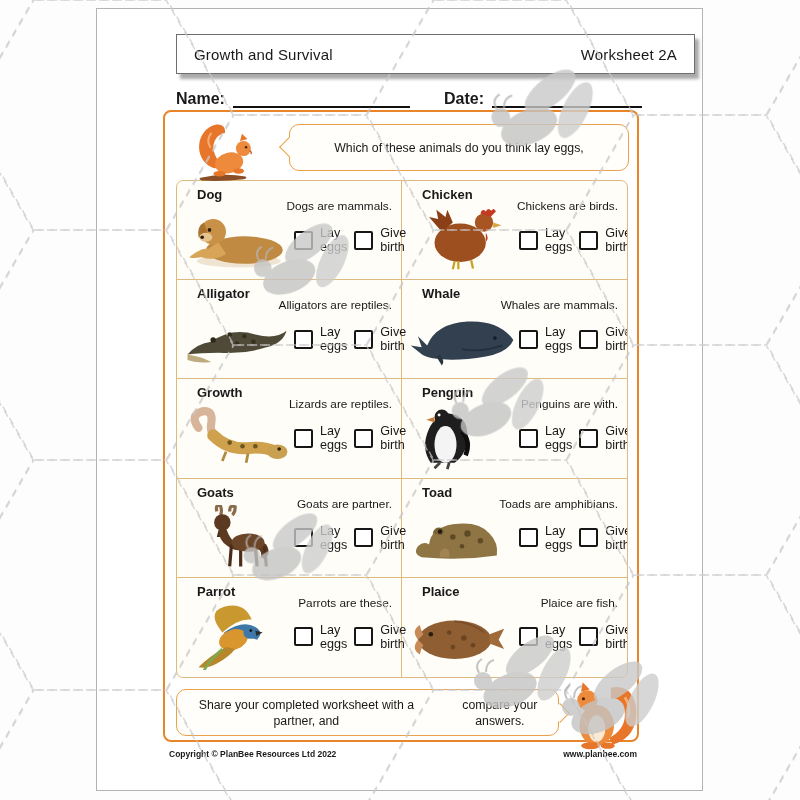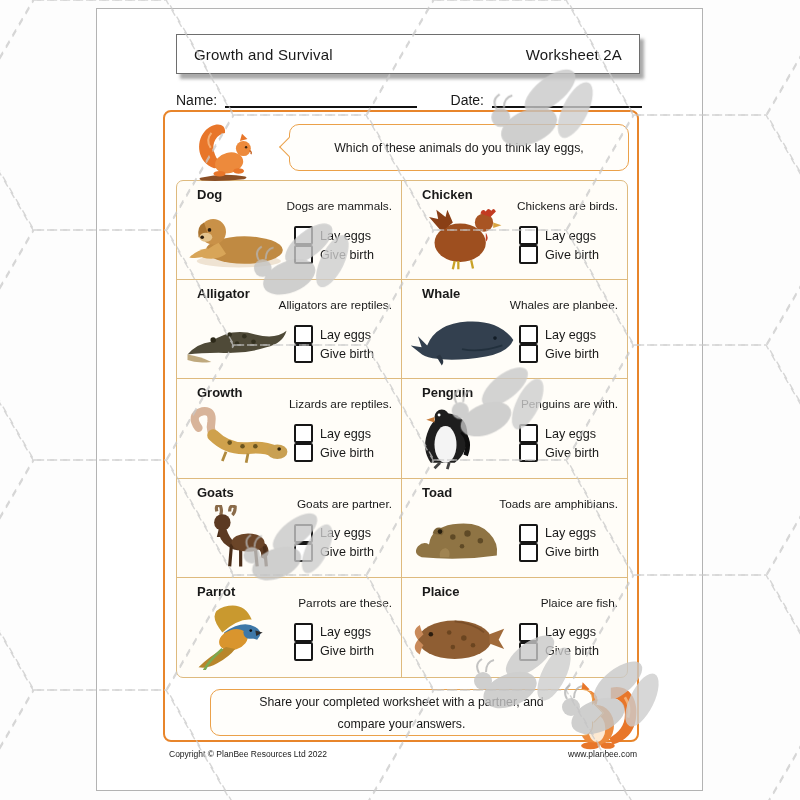--- a/index.html
+++ b/index.html
@@ -3,41 +3,41 @@
 <meta charset="utf-8">
 <style>
   * { margin:0; padding:0; box-sizing:border-box; }
   html,body { width:800px; height:800px; background:#ffffff; overflow:hidden;
               font-family:"Liberation Sans", sans-serif; color:#191919; }
   .canvas { position:relative; width:800px; height:800px; background:#fdfdfd; }
 
   .page { position:absolute; left:96px; top:8px; width:607px; height:783px;
           background:#ffffff; border:1px solid #b3b3b3; }
 
-  .header-box { position:absolute; left:79px; top:25px; width:464px; height:40px;
+  .header-box { position:absolute; left:79px; top:25px; width:519px; height:40px;
                 background:#ffffff; border:1px solid #6e6e6e;
                 box-shadow:4px 5px 3px rgba(100,100,100,.55);
                 display:flex; align-items:center; justify-content:space-between;
                 padding:8px 17px; font-size:15px; letter-spacing:.2px; }
 
   .name-row { position:absolute; left:79px; top:79px; width:466px; height:20px;
-              display:flex; align-items:flex-end; font-weight:normal; font-size:14px; }
+              display:flex; align-items:flex-end; font-weight:bold; font-size:16px; }
   .field-line { border-bottom:2px solid #111; height:15px; }
   .line-name { flex:1; max-width:208px; margin:0 34px 0 8px; }
   .line-date { width:150px; margin-left:8px; }
 
   .main-box { position:absolute; left:66px; top:101px; width:476px; height:632px;
               border:2px solid #e8852b; border-radius:8px; }
 
   .bubble { position:absolute; background:#fffefb; border:1.6px solid #eba14a;
-            border-radius:10px; display:flex; flex-direction:column;
+            border-radius:10px; display:flex; flex-direction:row;
             align-items:center; justify-content:center; font-size:12.3px;
             line-height:16px; text-align:center; z-index:3;gap:6px; }
   .bubble-top { left:124px; top:12px; width:340px; height:47px; }
-  .bubble-bottom { left:11px; top:577px; width:383px; height:47px;margin-left:34px; }
+  .bubble-bottom { left:11px; top:577px; width:383px; height:47px; }
   .tail { position:absolute; width:14px; height:14px; background:#fffefb; }
   .tail-left { left:-8.5px; top:15px; transform:rotate(45deg);
                border-left:1.6px solid #eba14a; border-bottom:1.6px solid #eba14a; }
   .tail-right { right:-8.5px; top:16px; transform:rotate(45deg);
                 border-right:1.6px solid #eba14a; border-top:1.6px solid #eba14a; }
 
   .squirrel { position:absolute; z-index:2; }
   .sq-top { left:12px; top:6px; width:96px; height:68px; }
   .sq-bottom { left:398px; top:568px; width:80px; height:72px; }
 
@@ -47,29 +47,29 @@
           overflow:hidden; }
   .cell { position:relative; border:0 solid #deba7e; }
   .cell:nth-child(odd) { border-right-width:1.5px; }
   .cell:not(:nth-last-child(-n+2)) { border-bottom-width:1.5px; }
 
   .aname { position:absolute; left:20px; top:6px; font-weight:bold; font-size:13px; }
   .afact { position:absolute; right:9px; top:8px; font-size:11.8px;margin-top:10px; }
   .aimg  { position:absolute; left:5px; top:26px; width:110px; height:66px; }
   .aimg svg { width:100%; height:100%; }
   .checks { position:absolute; left:117px; top:45px; display:flex;
-            flex-direction:column; }
+            flex-direction:row; gap:7px; }
   .chk { display:flex; align-items:center; cursor:pointer; }
   .box { width:19px; height:19px; border:2.4px solid #161616; background:#fff;
          border-radius:2px; margin-right:7px; flex:none; }
   .lbl { font-size:12.6px; }
 
   .footer { position:absolute; left:72px; top:740px; width:468px;
             display:flex; justify-content:space-between;
-            font-size:8.5px; font-weight:normal; }
+            font-size:8.5px; font-weight:bold; }
 
   .watermark { position:absolute; left:0; top:0; width:800px; height:800px;
                pointer-events:none; z-index:5; }
   .hidden-defs { position:absolute; width:0; height:0; }
 </style>
 </head>
 <body>
 
 <svg class="hidden-defs" aria-hidden="true">
   <defs>
@@ -200,21 +200,21 @@
         <span class="lbl">Lay eggs</span>
       </span>
       <span class="chk">
         <span class="box"></span>
         <span class="lbl">Give birth</span>
       </span>
     </div>
   </div>
           <div class="cell">
     <span class="aname">Whale</span>
-    <span class="afact">Whales are planbee.</span>
+    <span class="afact">Whales are mammals.</span>
     <div class="aimg"><svg viewBox="0 0 120 70">
                 <path d="M14,50 l-10,-8 l12,2 l-4,-12 l10,10 q10,-24 44,-26 q34,-2 50,20 q-6,14 -30,18 q-34,6 -58,2 q-10,-2 -14,-6z" fill="#33404f"></path>
                 <path d="M36,52 q6,8 2,12 l-6,-10z" fill="#2a3542"></path>
                 <path d="M60,46 q20,4 44,-4" stroke="#22303d" stroke-width="2" fill="none"></path>
                 <circle cx="96" cy="34" r="2" fill="#121c26"></circle>
               </svg></div>
     <div class="checks">
       <span class="chk">
         <span class="box"></span>
         <span class="lbl">Lay eggs</span>

